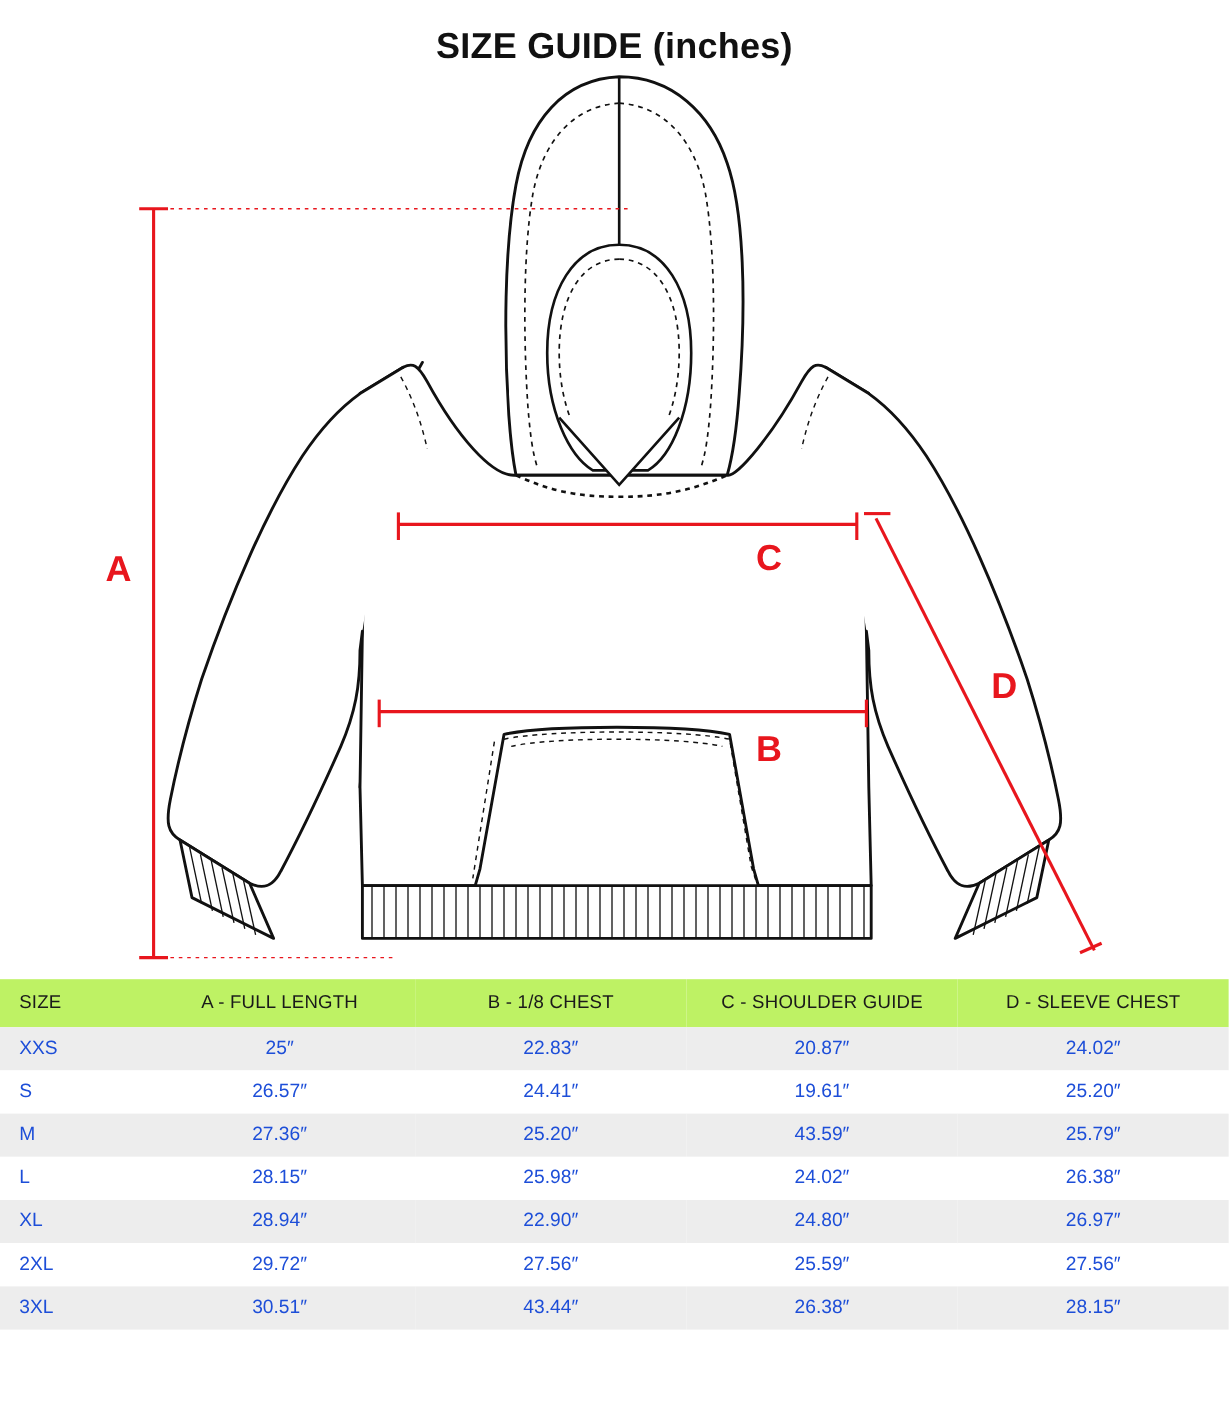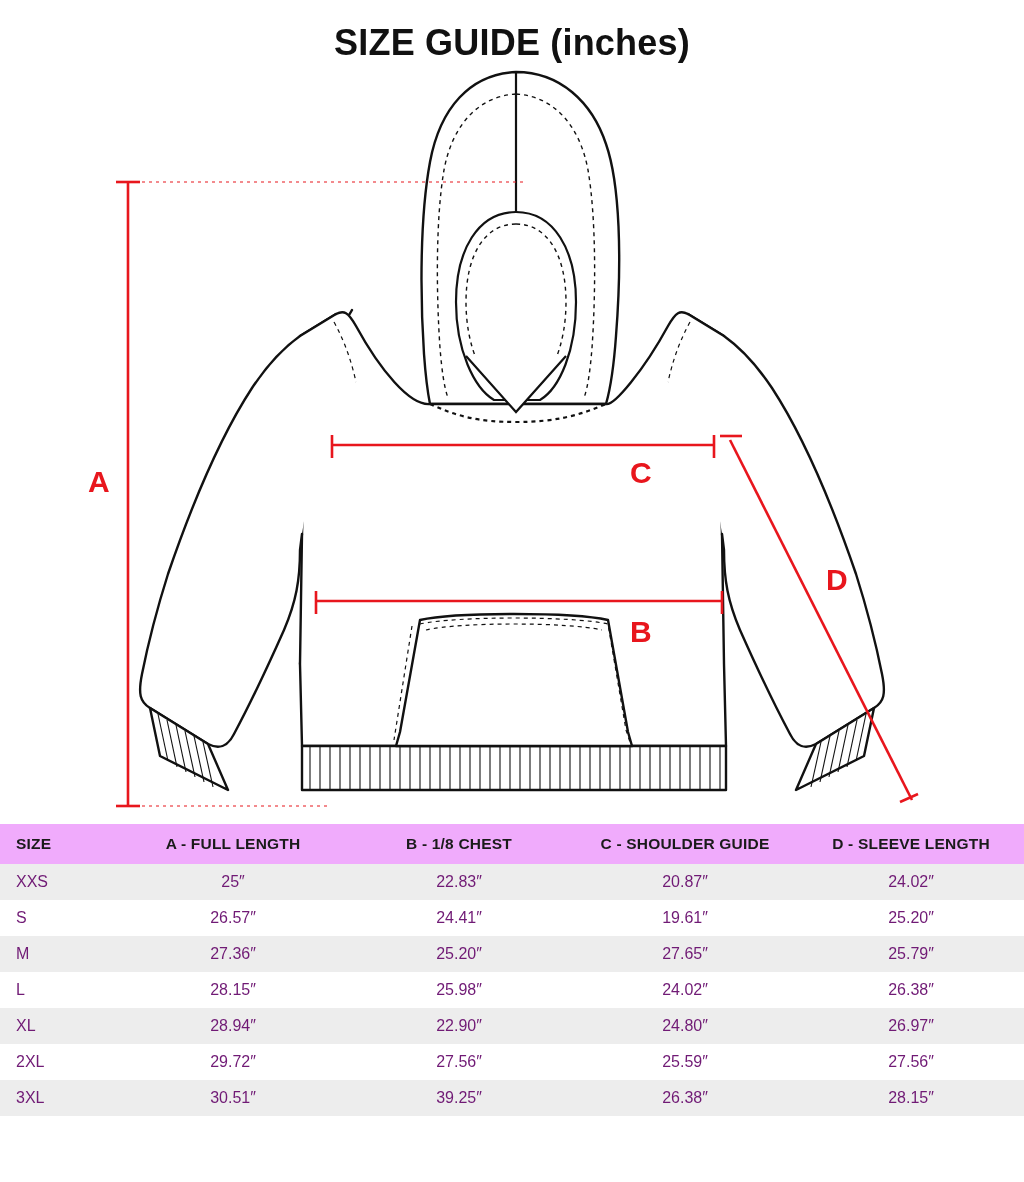--- a/index.html
+++ b/index.html
@@ -11,21 +11,21 @@
   body {
     width: 1024px;
     height: 1182px;
     font-family: "Liberation Sans", sans-serif;
     color: #1a1a1a;
     position: relative;
     overflow: hidden;
   }
   #page-title {
     text-align: center;
-    font-size: 36px;
+    font-size: 30px;
     font-weight: bold;
     letter-spacing: 0.2px;
     padding-top: 22px;
     color: #111111;
   }
   #diagram-wrap {
     position: relative;
     width: 1024px;
     height: 760px;
   }
@@ -39,36 +39,36 @@
     fill: #e8161d;
   }
   
   #size-table {
     width: 1024px;
     border-collapse: collapse;
     font-size: 15.5px;
     table-layout: fixed;
   }
   #size-table thead th {
-    background: #f0abfc;
-    font-weight: bold;
+    background: #bef264;
+    font-weight: normal;
     color: #1a1a1a;
     padding: 11px 0 11px 0;
     font-size: 15.5px;
     text-align: center;
     letter-spacing: 0.2px;
   }
   #size-table thead th.col-size {
     text-align: left;
     padding-left: 16px;
   }
   #size-table tbody td {
     padding: 9px 0 9px 0;
     text-align: center;
-    color: #701a75;
+    color: #1d4ed8;
     font-size: 16px;
   }
   #size-table tbody td.col-size {
     text-align: left;
     padding-left: 16px;
   }
   #size-table tbody tr:nth-child(odd) {
     background: #ededed;
   }
   #size-table tbody tr:nth-child(even) {
@@ -292,21 +292,21 @@
   </svg>
 </div>
 
 <table id="size-table">
   <thead>
     <tr>
       <th class="col-size">SIZE</th>
       <th class="col-a">A - FULL LENGTH</th>
       <th class="col-b">B - 1/8 CHEST</th>
       <th class="col-c">C - SHOULDER GUIDE</th>
-      <th class="col-d">D - SLEEVE LENGTH</th>
+      <th class="col-d">D - SLEEVE CHEST</th>
     </tr>
   </thead>
   <tbody>
     <tr>
       <td class="col-size">XXS</td>
       <td class="col-a">25″</td>
       <td class="col-b">22.83″</td>
       <td class="col-c">20.87″</td>
       <td class="col-d">24.02″</td>
     </tr>
@@ -314,21 +314,21 @@
       <td class="col-size">S</td>
       <td class="col-a">26.57″</td>
       <td class="col-b">24.41″</td>
       <td class="col-c">19.61″</td>
       <td class="col-d">25.20″</td>
     </tr>
     <tr>
       <td class="col-size">M</td>
       <td class="col-a">27.36″</td>
       <td class="col-b">25.20″</td>
-      <td class="col-c">27.65″</td>
+      <td class="col-c">43.59″</td>
       <td class="col-d">25.79″</td>
     </tr>
     <tr>
       <td class="col-size">L</td>
       <td class="col-a">28.15″</td>
       <td class="col-b">25.98″</td>
       <td class="col-c">24.02″</td>
       <td class="col-d">26.38″</td>
     </tr>
     <tr>
@@ -341,18 +341,18 @@
     <tr>
       <td class="col-size">2XL</td>
       <td class="col-a">29.72″</td>
       <td class="col-b">27.56″</td>
       <td class="col-c">25.59″</td>
       <td class="col-d">27.56″</td>
     </tr>
     <tr>
       <td class="col-size">3XL</td>
       <td class="col-a">30.51″</td>
-      <td class="col-b">39.25″</td>
+      <td class="col-b">43.44″</td>
       <td class="col-c">26.38″</td>
       <td class="col-d">28.15″</td>
     </tr>
   </tbody>
 </table>
 
 </body></html>

